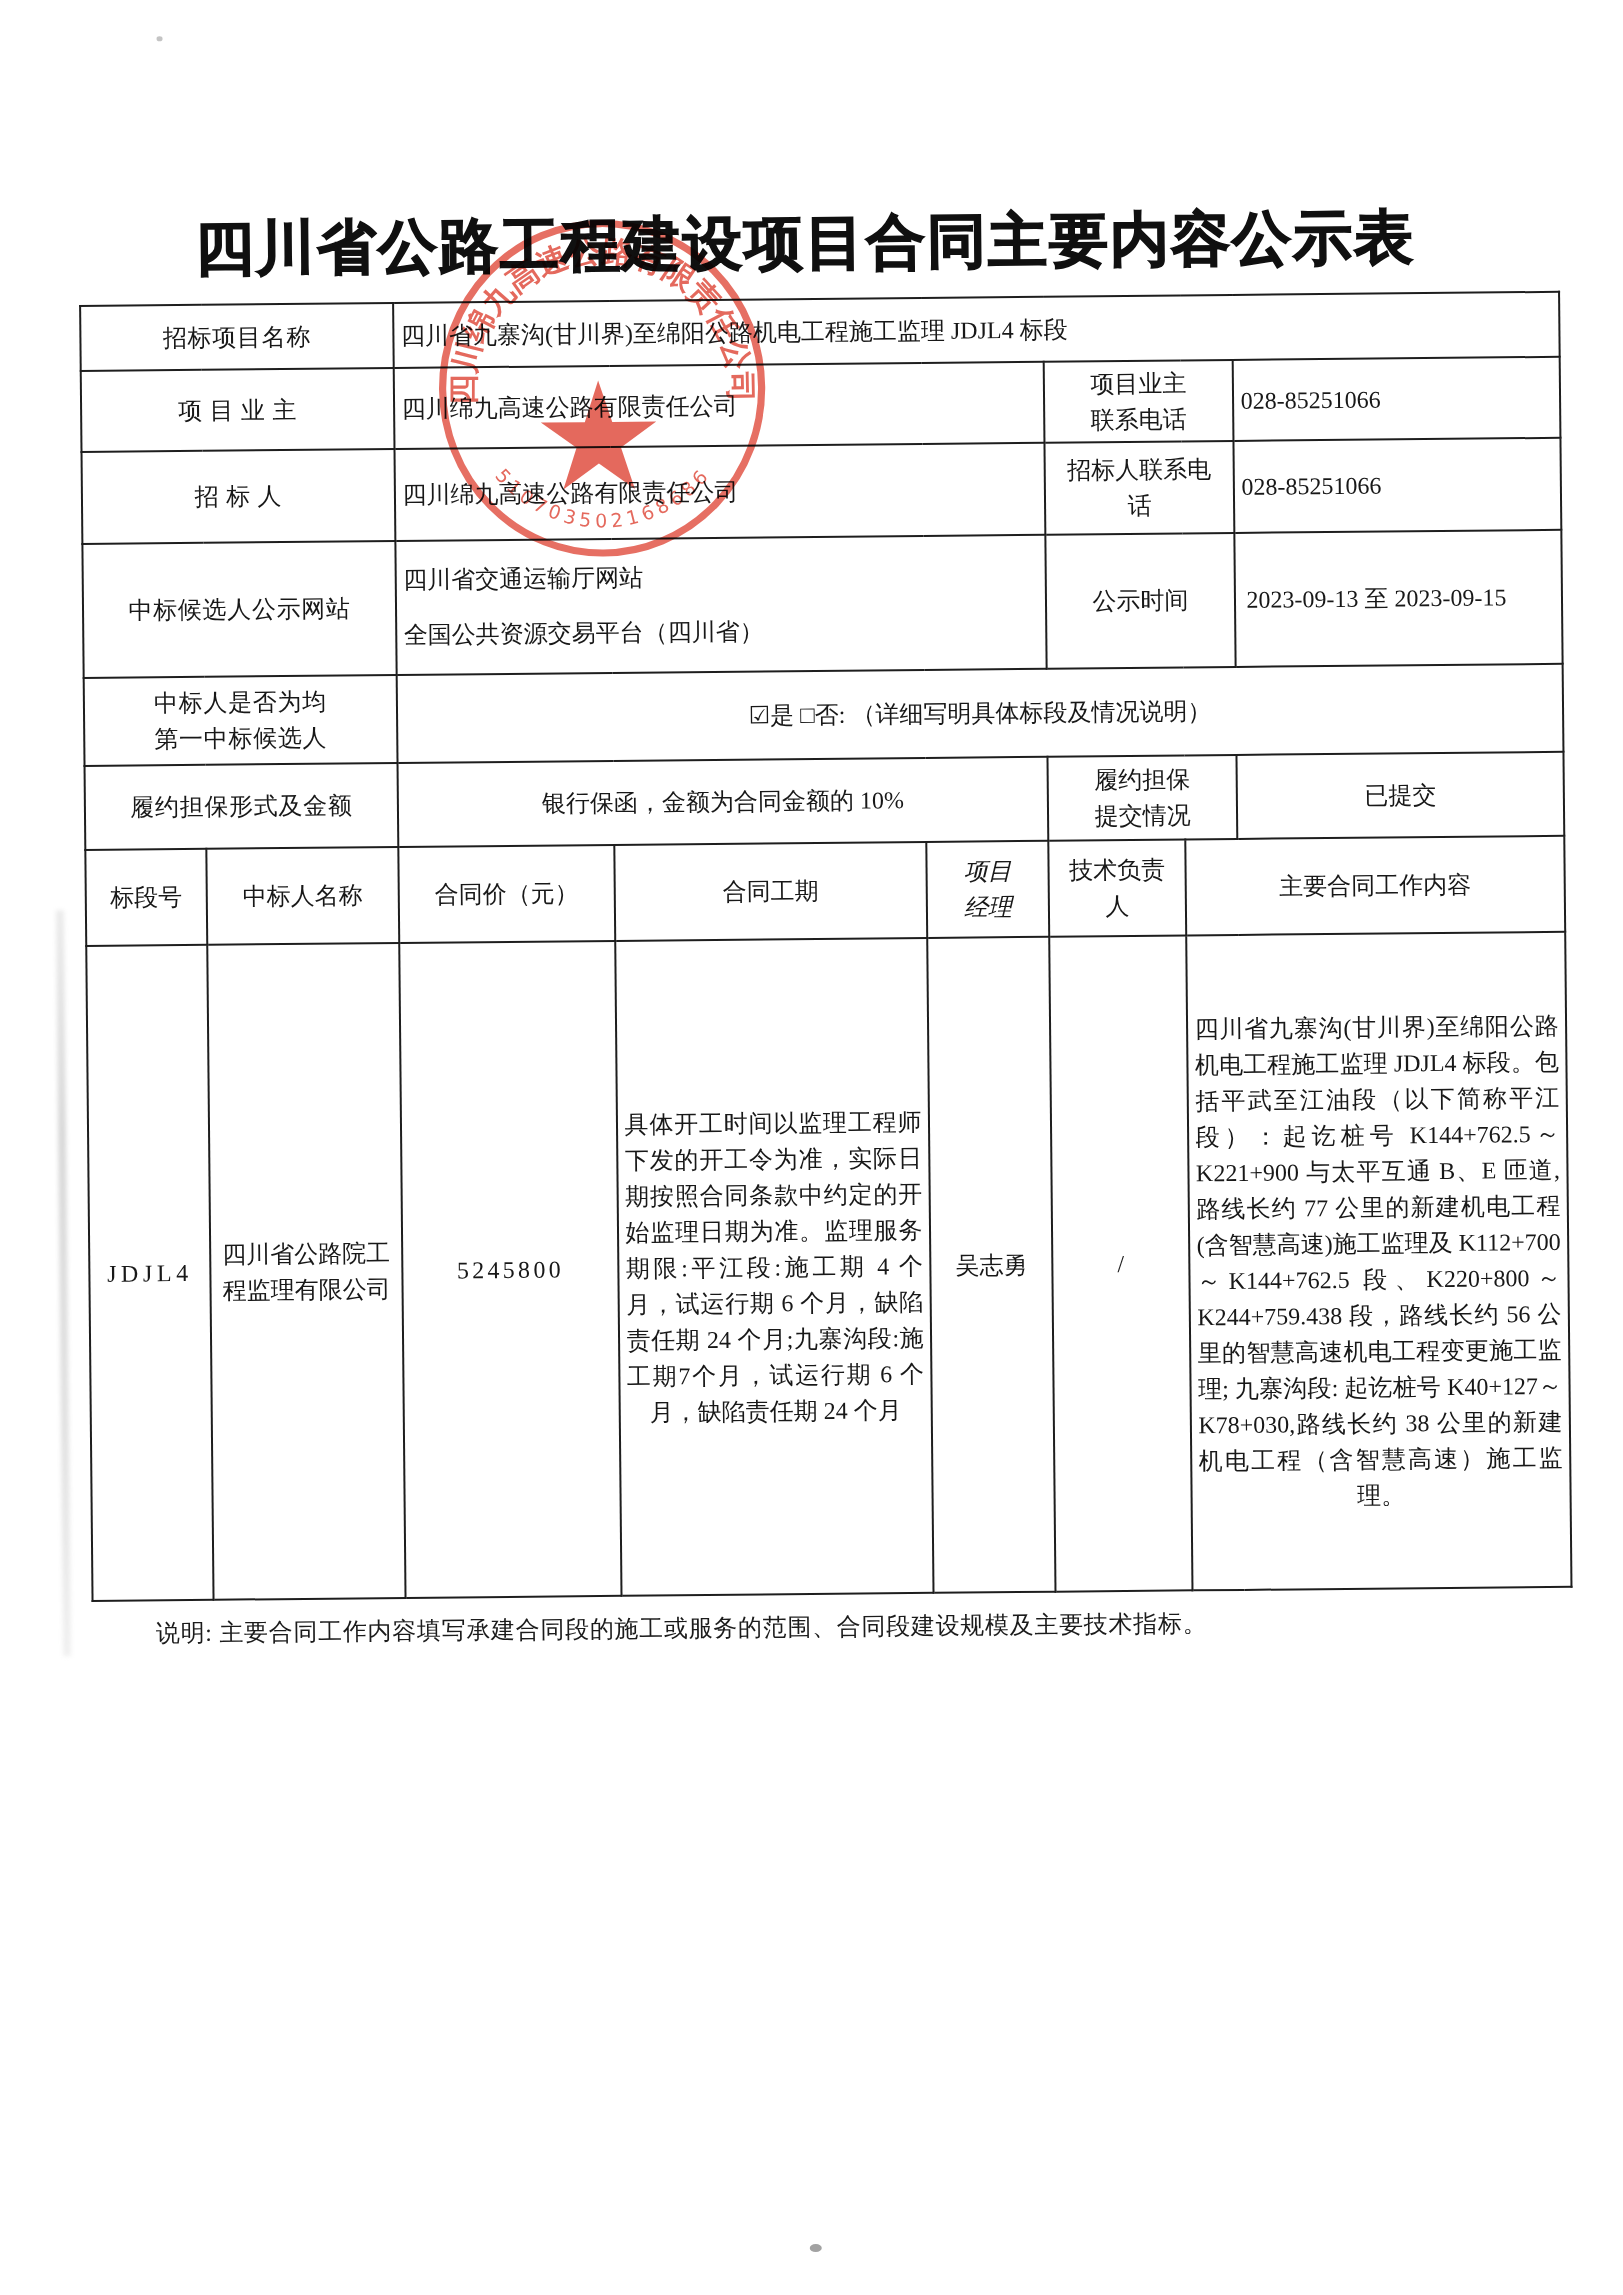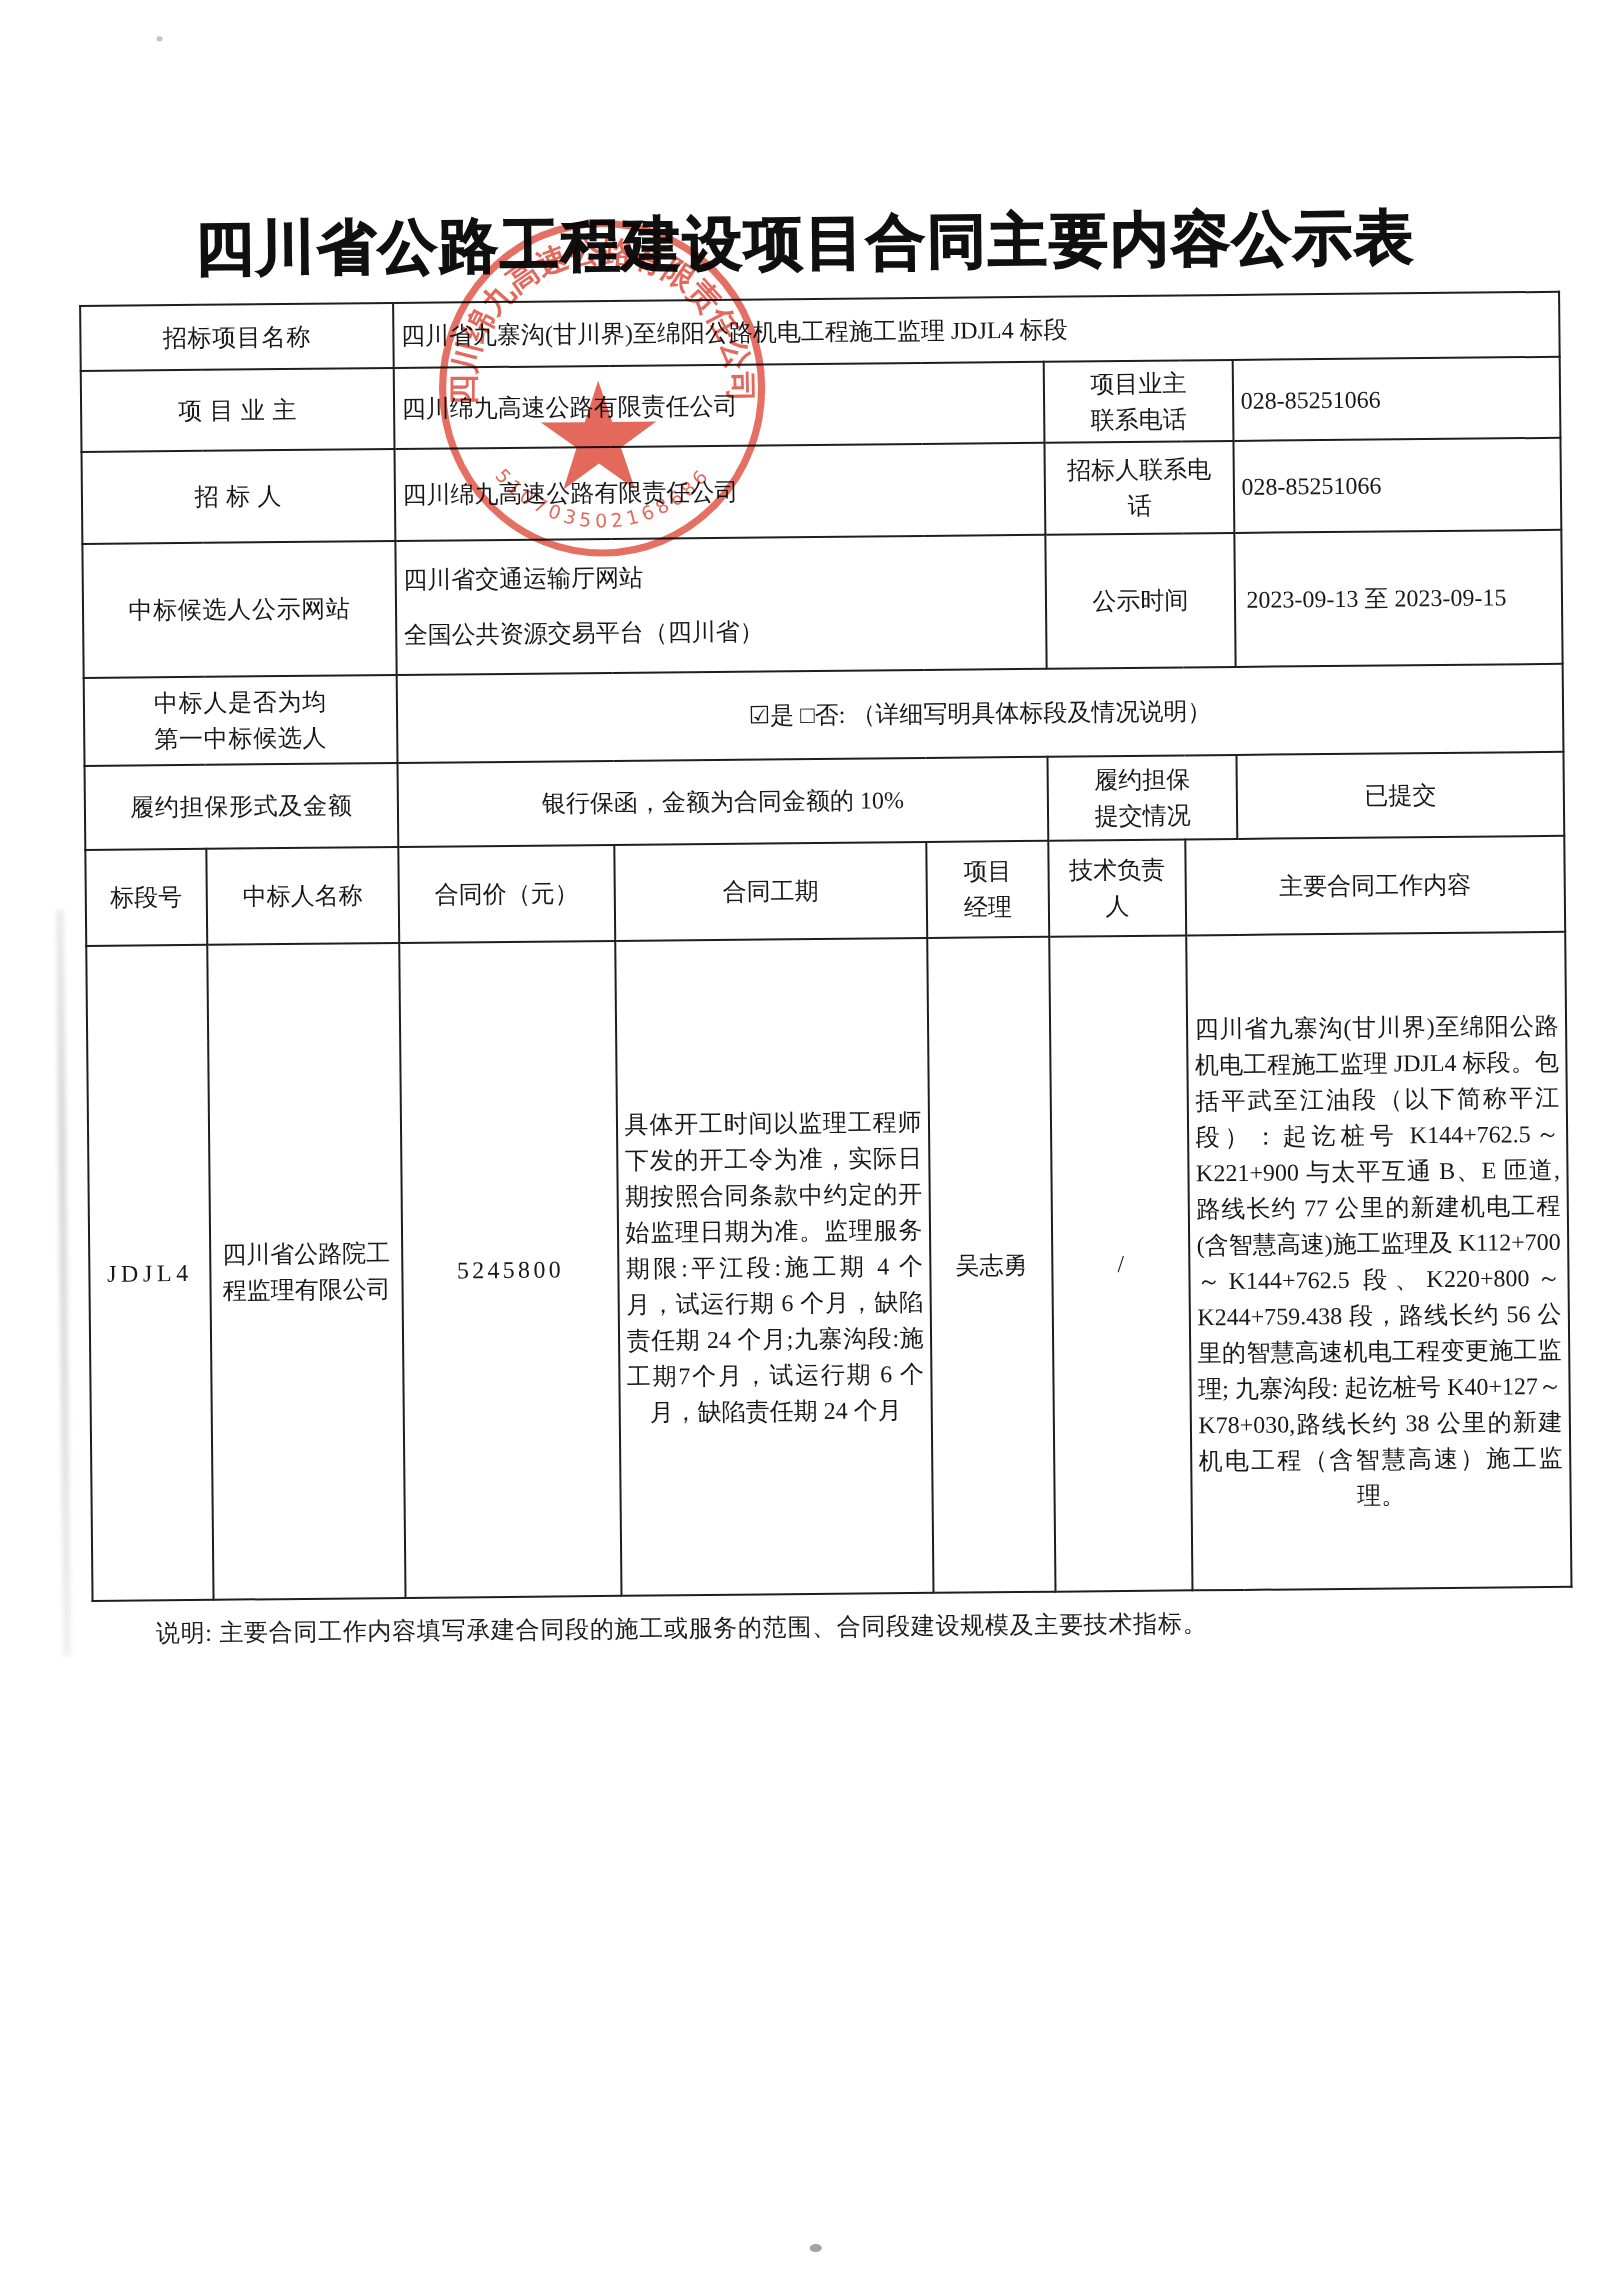--- a/index.html
+++ b/index.html
@@ -38,21 +38,21 @@
     padding:2.6px 6.5px;
     overflow:hidden;
   }
   td.lbl{text-align:center;letter-spacing:0.7px;}
   td.val{text-align:left;padding-left:17px;}
   td.ctr{text-align:center;}
   .wrapbox{display:inline-block;text-align:center;}
   .w165{max-width:108px;}
   .w250{max-width:167px;}
   .w300{max-width:196px;}
-  .w85{max-width:59px;}
+  .w85{max-width:59px;font-style:italic;}
   .two-line{line-height:2.2;}
   td.bigtext{
     text-align:justify;
     text-align-last:center;
     padding:6.5px 17px;
   }
   td.duration-cell{line-height:42px;}
   td.scope-cell{line-height:43px;padding:6.5px 13px;}
   .spaced-id{letter-spacing:4.6px;}
   .spaced-num{letter-spacing:3.3px;}

